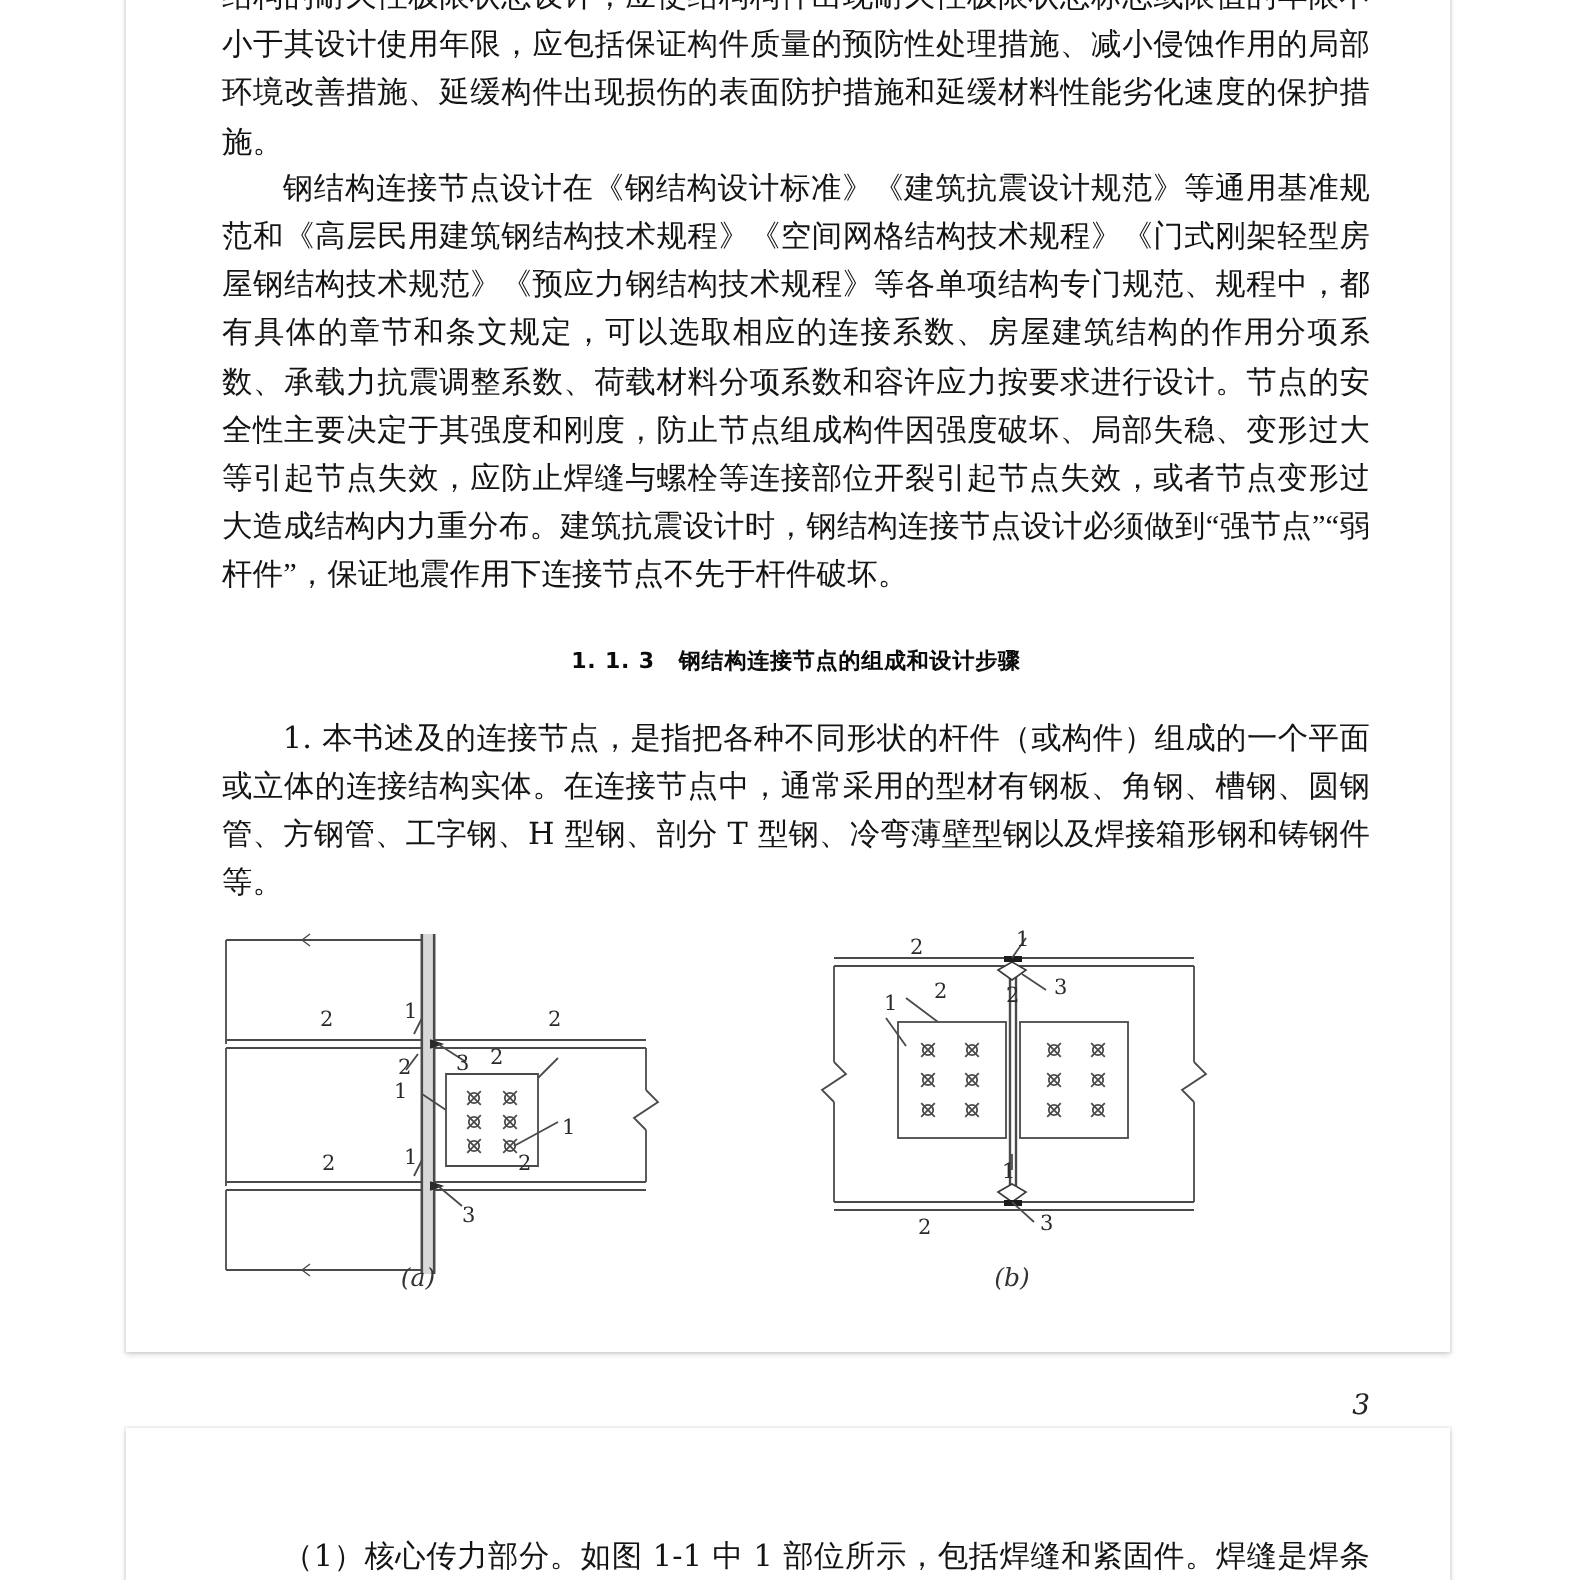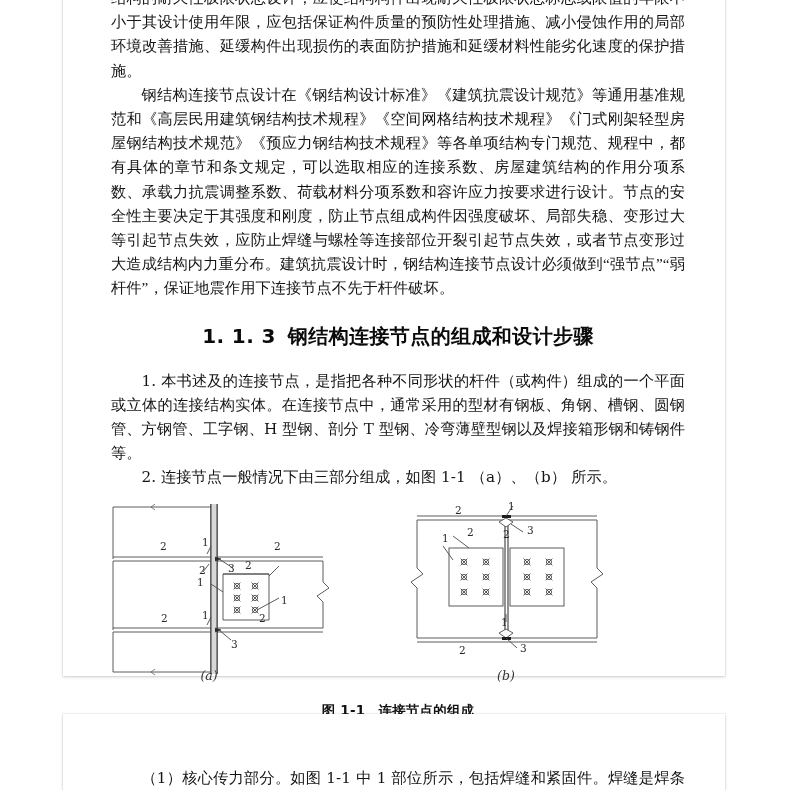--- a/index.html
+++ b/index.html
@@ -41,21 +41,21 @@
     text-align: justify;
     text-justify: inter-ideograph;
     letter-spacing: 0.1px;
     margin: 0;
   }
   .indent { text-indent: 2em; }
 
   .heading {
     font-family: "DejaVu Sans", "Liberation Sans", sans-serif;
     font-weight: bold;
-    font-size: 20px;
+    font-size: 11px;
     text-align: center;
     color: #0b0b0b;
     letter-spacing: 0.4px;
   }
   .heading .num { margin-right: 12px; }
 
   .fig-caption {
     font-family: "DejaVu Sans", "Liberation Sans", sans-serif;
     font-weight: bold;
     font-size: 13.4px;
@@ -97,21 +97,20 @@
     <p class="para">结构的耐久性极限状态设计，应使结构构件出现耐久性极限状态标志或限值的年限不小于其设计使用年限，应包括保证构件质量的预防性处理措施、减小侵蚀作用的局部环境改善措施、延缓构件出现损伤的表面防护措施和延缓材料性能劣化速度的保护措施。</p>
 
     <p class="para indent" style="margin-top:0px;font-family:Liberation Serif, serif;">钢结构连接节点设计在《钢结构设计标准》《建筑抗震设计规范》等通用基准规范和《高层民用建筑钢结构技术规程》《空间网格结构技术规程》《门式刚架轻型房屋钢结构技术规范》《预应力钢结构技术规程》等各单项结构专门规范、规程中，都有具体的章节和条文规定，可以选取相应的连接系数、房屋建筑结构的作用分项系数、承载力抗震调整系数、荷载材料分项系数和容许应力按要求进行设计。节点的安全性主要决定于其强度和刚度，防止节点组成构件因强度破坏、局部失稳、变形过大等引起节点失效，应防止焊缝与螺栓等连接部位开裂引起节点失效，或者节点变形过大造成结构内力重分布。建筑抗震设计时，钢结构连接节点设计必须做到“强节点”“弱杆件”，保证地震作用下连接节点不先于杆件破坏。</p>
 
     <div class="heading" style="margin-top:22px;">
       <span class="num">1. 1. 3</span><span>钢结构连接节点的组成和设计步骤</span>
     </div>
 
     <p class="para indent" style="margin-top:19px;">1. 本书述及的连接节点，是指把各种不同形状的杆件（或构件）组成的一个平面或立体的连接结构实体。在连接节点中，通常采用的型材有钢板、角钢、槽钢、圆钢管、方钢管、工字钢、H 型钢、剖分 T 型钢、冷弯薄壁型钢以及焊接箱形钢和铸钢件等。</p>
 
-    <p class="para indent" style="margin-top:0px;">2. 连接节点一般情况下由三部分组成，如图 1-1 （a）、（b） 所示。</p>
 
     <div class="figure-wrap" style="margin-top:12px;">
 
       <svg width="574" height="178" viewBox="0 0 574 178">
         <g stroke="#4a4a4a" fill="none" stroke-width="0.9" shape-rendering="geometricPrecision">
 
           <g>
 
             <line x1="100" y1="2" x2="100" y2="172" stroke-width="1.4"></line>
             <line x1="106" y1="2" x2="106" y2="172" stroke-width="1.4"></line>
@@ -320,23 +319,20 @@
           <text x="390" y="124">1</text>
           <text x="348" y="152">2</text>
           <text x="409" y="150">3</text>
         </g>
       </svg>
 
       <div class="sublabel" style="left:78px; top:166px; width:40px;">(a)</div>
       <div class="sublabel" style="left:375px; top:166px; width:40px;">(b)</div>
     </div>
 
-    <div class="fig-caption" style="margin-top:10px;">
-      <span>图 1-1</span><span class="sp"></span><span>连接节点的组成</span>
-    </div>
 
     <div class="page-number" style="margin-top:40px;">3</div>
   </div>
 </div>
 
 <div class="sheet" id="sheet-bottom">
   <div class="sheet-inner" style="top:52px;">
     <p class="para indent">（1）核心传力部分。如图 1-1 中 1 部位所示，包括焊缝和紧固件。焊缝是焊条在电流</p>
   </div>
 </div>

